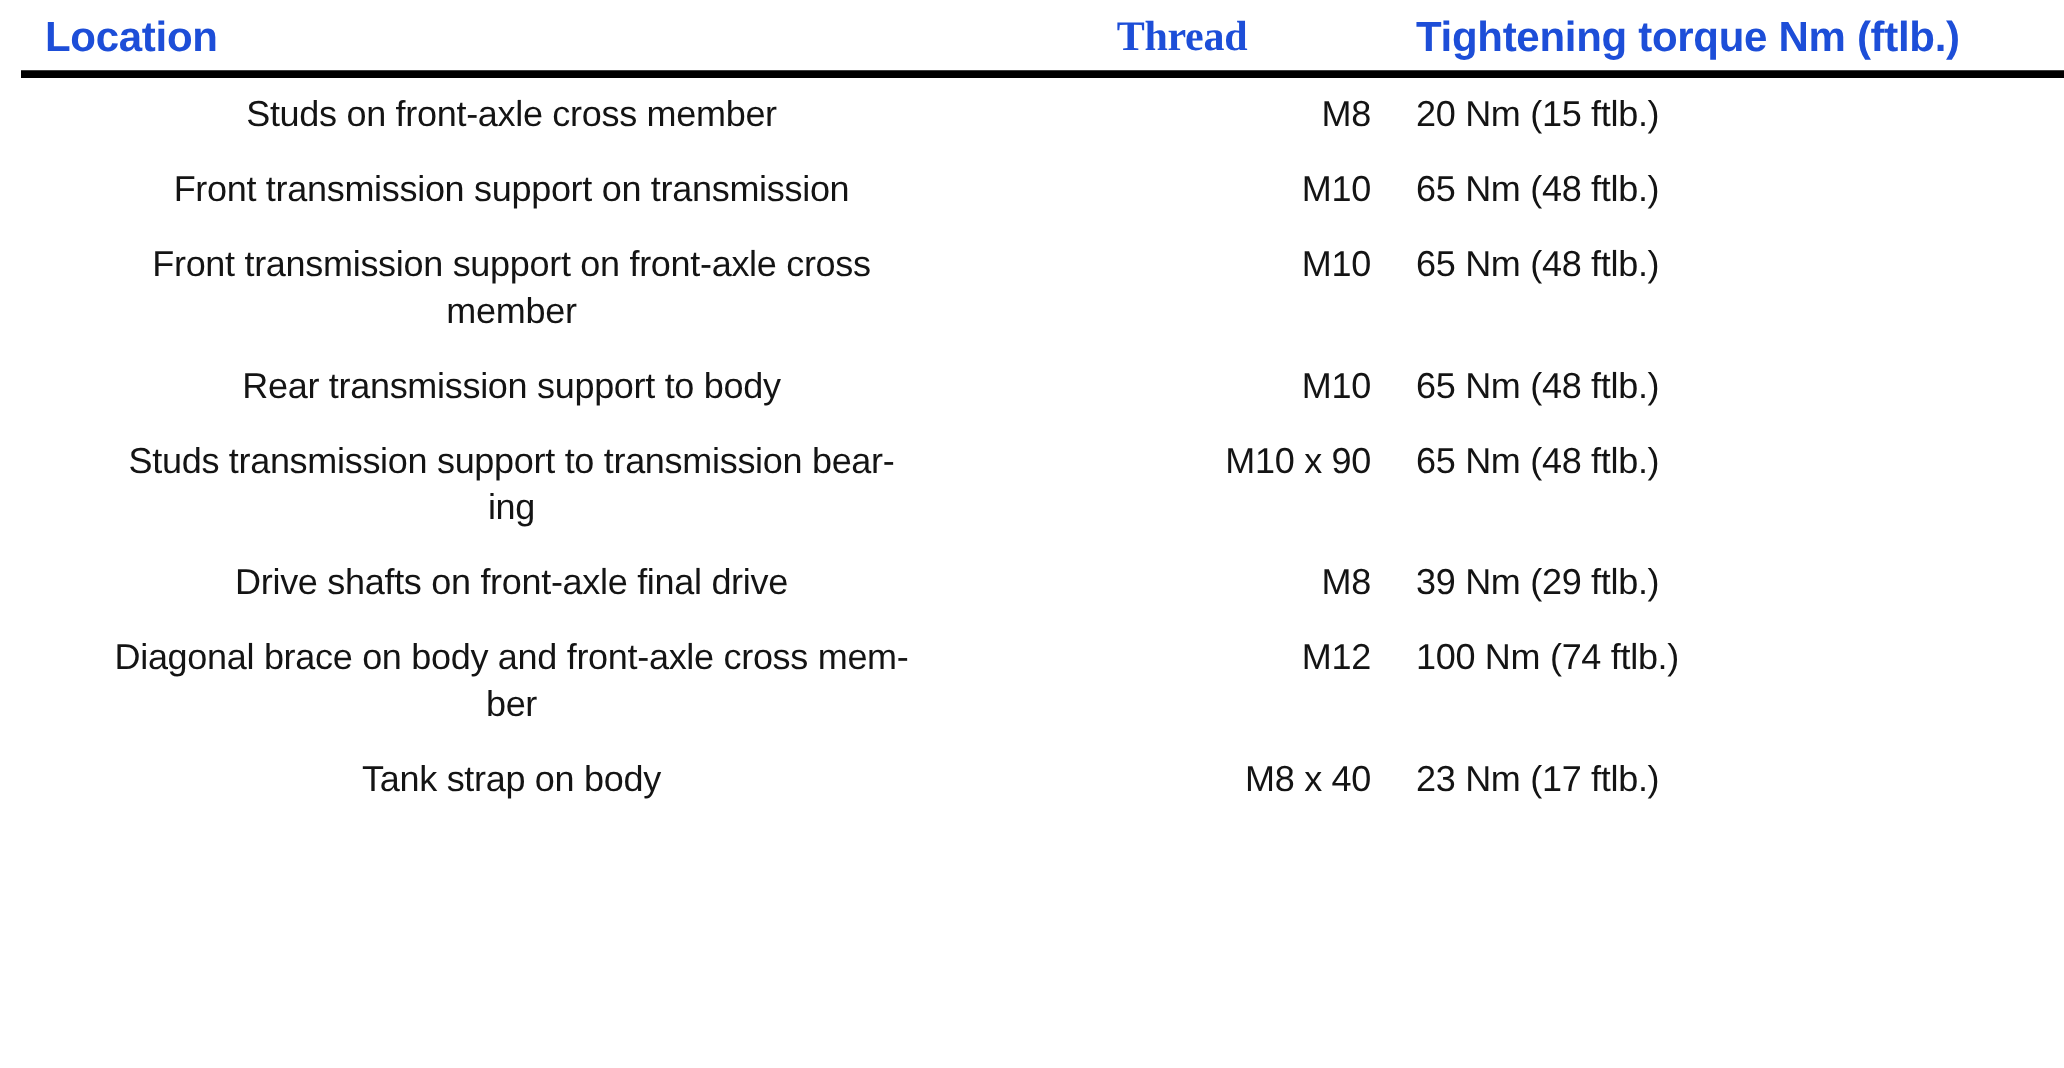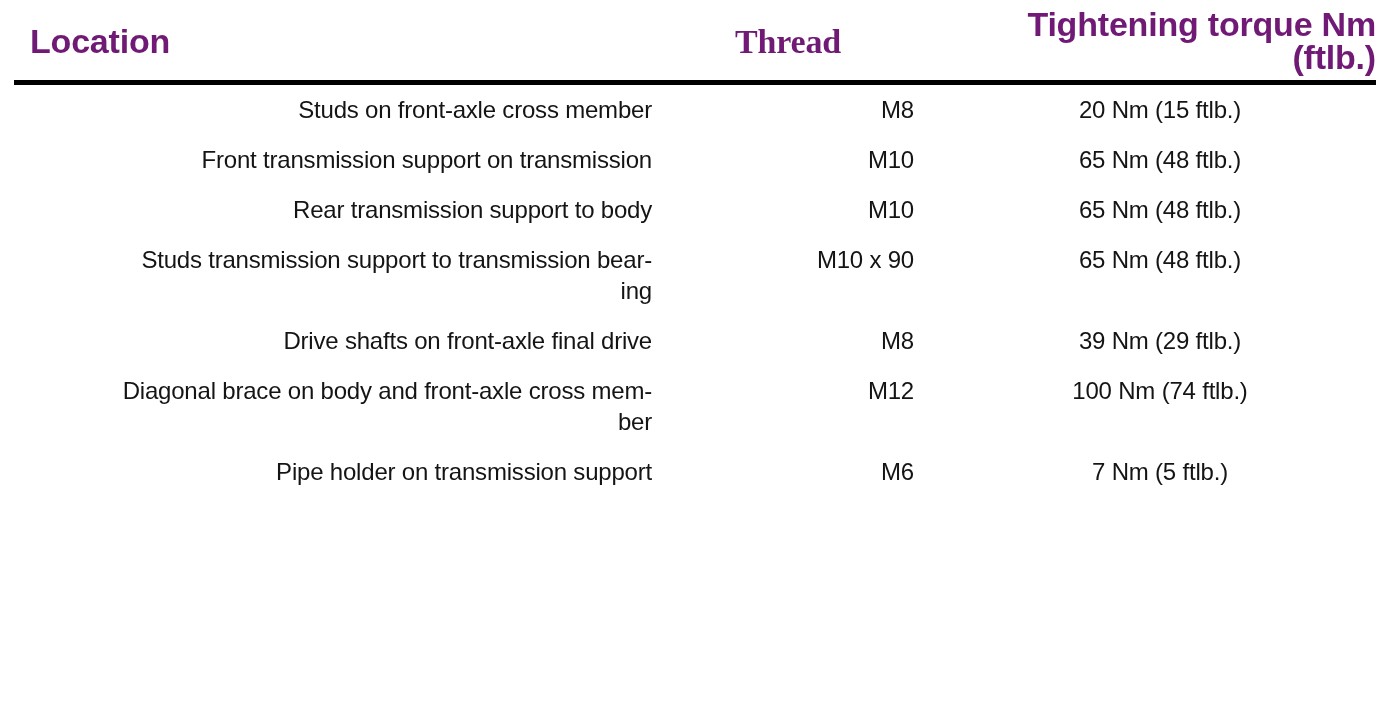--- a/index.html
+++ b/index.html
@@ -26,59 +26,58 @@
     top: 0;
     width: 1362px;
     border-collapse: collapse;
     table-layout: fixed;
   }
   col.c-location { width: 648px; }
   col.c-thread   { width: 252px; }
   col.c-torque   { width: 462px; }
 
   thead th {
-    font-size: 34px;
+    font-size: 28px;
     font-weight: bold;
     line-height: 33px;
     padding: 8px 0 6px 0;
     border-bottom: 5px solid #000000;
-    color: #701a75;
+    color: #1d4ed8;
     letter-spacing: -0.2px;
   }
   thead th.h-location {
     text-align: left;
     padding-left: 16px;
   }
   thead th.h-thread {
     text-align: center;
     font-family: Liberation Serif, serif;
   }
   thead th.h-torque {
-    text-align: right;
+    text-align: left;
     padding-left: 30px;
   }
 
   tbody td {
     font-size: 24px;
     line-height: 31px;
     padding: 9px 0 10px 0;
     vertical-align: top;
     letter-spacing: -0.2px;
   }
   tbody td.loc {
-    text-align: right;
+    text-align: center;
     padding-left: 16px;
     padding-right: 10px;
     white-space: pre-line;
   }
   tbody td.thr {
     text-align: right;
   }
   tbody td.tor {
-    text-align: center;
     padding-left: 30px;
   }
 </style>
 </head>
 <body>
 
 <div class="page">
   <table class="torque-table">
     <colgroup>
       <col class="c-location">
@@ -97,20 +96,26 @@
     <td class="loc">Studs on front-axle cross member</td>
     <td class="thr">M8</td>
     <td class="tor">20 Nm (15 ftlb.)</td>
   </tr>
         <tr>
     <td class="loc">Front transmission support on transmission</td>
     <td class="thr">M10</td>
     <td class="tor">65 Nm (48 ftlb.)</td>
   </tr>
         <tr>
+    <td class="loc">Front transmission support on front-axle cross
+member</td>
+    <td class="thr">M10</td>
+    <td class="tor">65 Nm (48 ftlb.)</td>
+  </tr>
+        <tr>
     <td class="loc">Rear transmission support to body</td>
     <td class="thr">M10</td>
     <td class="tor">65 Nm (48 ftlb.)</td>
   </tr>
         <tr>
     <td class="loc">Studs transmission support to transmission bear-
 ing</td>
     <td class="thr">M10 x 90</td>
     <td class="tor">65 Nm (48 ftlb.)</td>
   </tr>
@@ -119,19 +124,19 @@
     <td class="thr">M8</td>
     <td class="tor">39 Nm (29 ftlb.)</td>
   </tr>
         <tr>
     <td class="loc">Diagonal brace on body and front-axle cross mem-
 ber</td>
     <td class="thr">M12</td>
     <td class="tor">100 Nm (74 ftlb.)</td>
   </tr>
         <tr>
-    <td class="loc">Pipe holder on transmission support</td>
-    <td class="thr">M6</td>
-    <td class="tor">7 Nm (5 ftlb.)</td>
+    <td class="loc">Tank strap on body</td>
+    <td class="thr">M8 x 40</td>
+    <td class="tor">23 Nm (17 ftlb.)</td>
   </tr>
       </tbody>
   </table>
 </div>
 
 </body></html>

